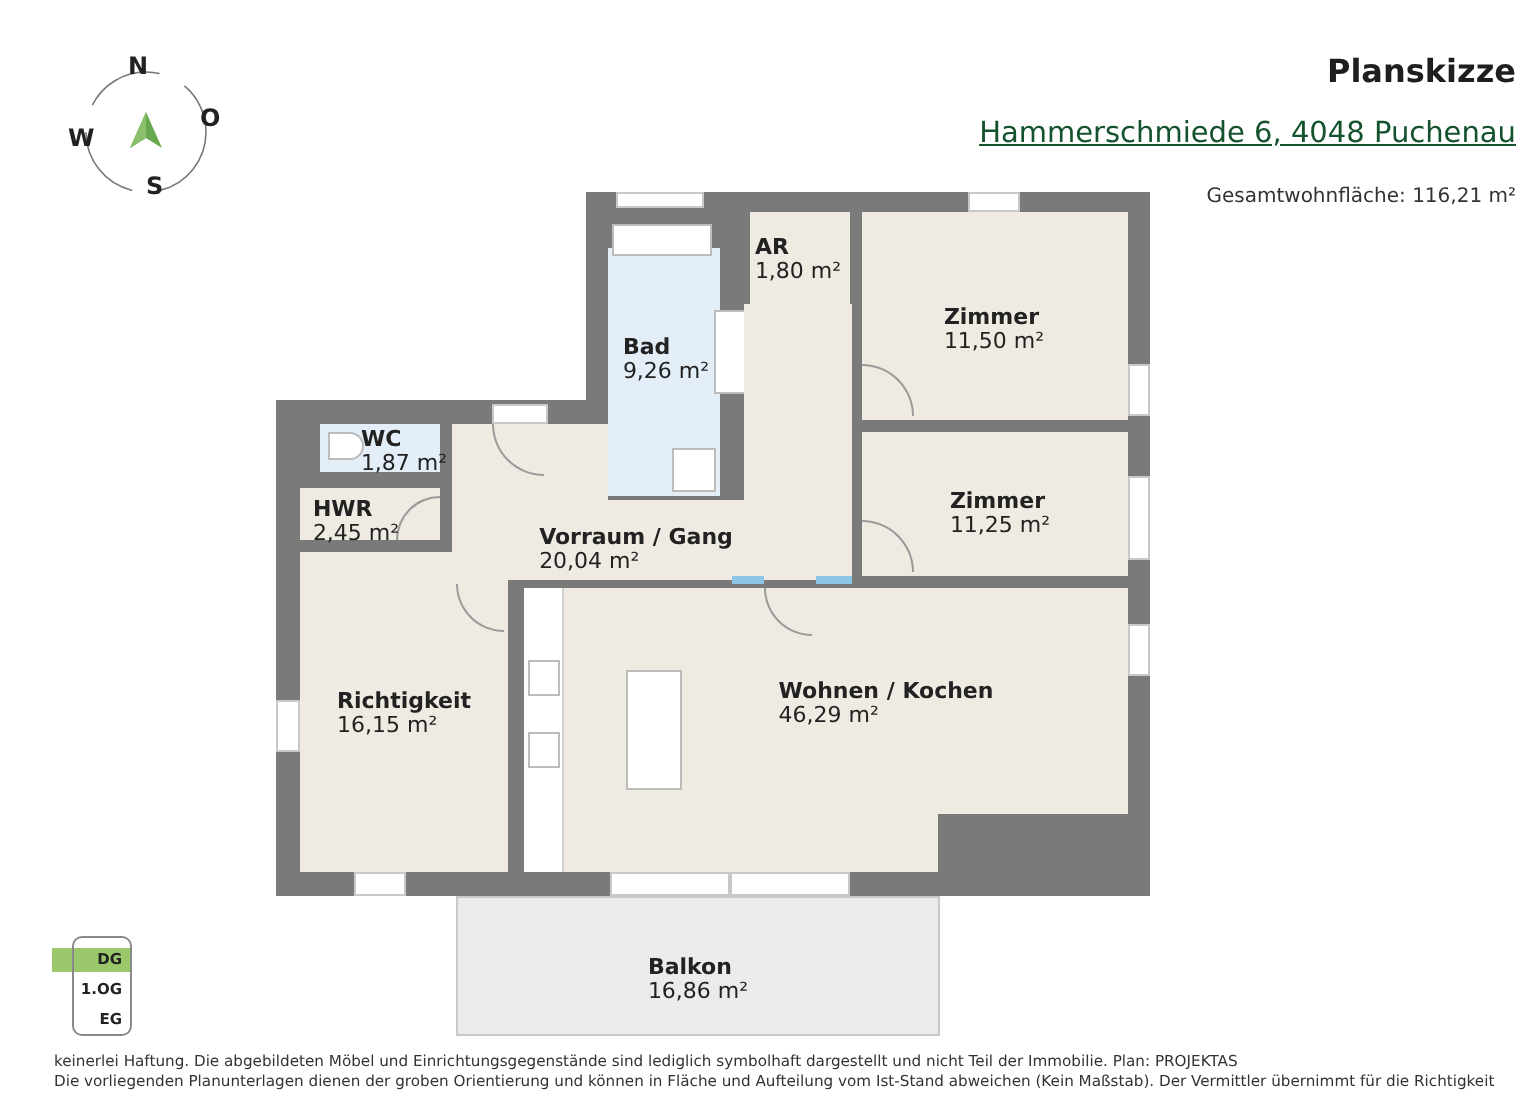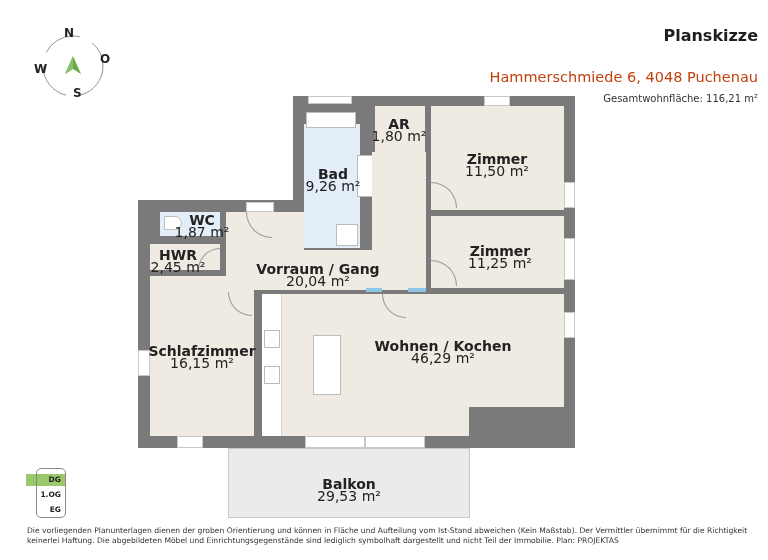--- a/index.html
+++ b/index.html
@@ -2,29 +2,29 @@
 <html><head>
 <meta charset="utf-8">
 <style>
   html, body { margin:0; padding:0; }
   body { width:768px; height:560px; background:#ffffff; position:relative; overflow:hidden;
          font-family:"DejaVu Sans", sans-serif; color:#222; }
   .abs { position:absolute; }
   .title-block { position:absolute; right:10px; top:26px; text-align:right; }
   .t1 { font-family:"DejaVu Sans", sans-serif; font-weight:bold; font-size:16px; color:#1e1e1e; line-height:20px; }
   .t2 { font-family:"DejaVu Sans", sans-serif; font-weight:bold; font-size:16px; color:#1e1e1e; line-height:20px; }
-  .t3 { font-family:"DejaVu Sans", sans-serif; font-size:14.5px; color:#c2410c; line-height:22px; margin-top:20px; }
+  .t3 { font-family:"DejaVu Sans", sans-serif; font-size:14.5px; color:#14532d; line-height:22px; margin-top:10px;text-decoration:underline; }
   .t4 { position:absolute; right:10px; top:93px; font-size:10px; color:#333; }
   .wall { position:absolute; background:#7a7a7a; }
   .room { position:absolute; background:#efebe3; }
   .room.blue { background:#e3eef8; }
   .room.balc { background:#ebebeb; border:1px solid #c8c8c8; box-sizing:border-box; }
   .win { position:absolute; background:#ffffff; border:1px solid #c8c8c8; box-sizing:border-box; }
   .glass { position:absolute; background:#8ec6e6; }
-  .label { position:absolute; text-align:center; font-size:14px; line-height:12px; color:#222; transform:translateX(-50%); white-space:nowrap; }
+  .label { position:absolute; font-size:11px; line-height:12px; color:#222; transform:translateX(-50%); white-space:nowrap; }
   .label b { font-weight:bold; display:block; }
   .door { position:absolute; border:1px solid #9a9a9a; box-sizing:border-box; }
   .fixture { position:absolute; background:#fff; border:1px solid #bcbcbc; box-sizing:border-box; }
   .compass { position:absolute; left:30px; top:28px; width:86px; height:76px; }
   .floor-sel { position:absolute; left:36px; top:468px; width:30px; height:50px; border:1px solid #8a8a8a; border-radius:5px; box-sizing:border-box; }
   .floor-item { position:absolute; right:4px; font-size:7.5px; font-weight:bold; color:#222; }
   .floor-hl { position:absolute; left:26px; top:474px; width:40px; height:12px; background:#9cc86c; }
   .disclaimer { position:absolute; left:27px; top:526px; width:740px; font-size:7.6px; line-height:10px; color:#333; }
 </style>
 </head>
@@ -90,41 +90,41 @@
   <div class="label" style="left:202px;top:214px;"><b>WC</b><span>1,87 m²</span></div>
 
   <div class="room" style="left:150px;top:244px;width:70px;height:26px;"></div>
   <div class="door" style="left:198px;top:248px;width:22px;height:22px;border-radius:22px 0 0 0;border-right:none;border-bottom:none;"></div>
   <div class="label" style="left:178px;top:249px;"><b>HWR</b><span>2,45 m²</span></div>
 
   <div class="room" style="left:150px;top:276px;width:104px;height:160px;"></div>
   <div class="win" style="left:138px;top:350px;width:12px;height:26px;"></div>
   <div class="win" style="left:177px;top:436px;width:26px;height:12px;"></div>
   <div class="door" style="left:228px;top:292px;width:24px;height:24px;border-radius:0 0 0 24px;border-right:none;border-top:none;"></div>
-  <div class="label" style="left:202px;top:345px;"><b>Schlafzimmer</b><span>16,15 m²</span></div>
+  <div class="label" style="left:202px;top:345px;"><b>Richtigkeit</b><span>16,15 m²</span></div>
 
   <div class="room" style="left:262px;top:294px;width:302px;height:142px;"></div>
   <div class="wall" style="left:469px;top:407px;width:106px;height:41px;"></div>
   <div class="fixture" style="left:262px;top:294px;width:20px;height:142px;border:none;border-right:1px solid #d0d0d0;"></div>
   <div class="fixture" style="left:264px;top:330px;width:16px;height:18px;"></div>
   <div class="fixture" style="left:264px;top:366px;width:16px;height:18px;"></div>
   <div class="fixture" style="left:313px;top:335px;width:28px;height:60px;"></div>
   <div class="win" style="left:564px;top:312px;width:11px;height:26px;"></div>
   <div class="win" style="left:305px;top:436px;width:60px;height:12px;"></div>
   <div class="win" style="left:365px;top:436px;width:60px;height:12px;"></div>
   <div class="door" style="left:382px;top:294px;width:24px;height:24px;border-radius:0 0 0 24px;border-right:none;border-top:none;"></div>
   <div class="label" style="left:443px;top:340px;"><b>Wohnen / Kochen</b><span>46,29 m²</span></div>
 
   <div class="room balc" style="left:228px;top:448px;width:242px;height:70px;"></div>
-  <div class="label" style="left:349px;top:478px;"><b>Balkon</b><span>29,53 m²</span></div>
+  <div class="label" style="left:349px;top:478px;"><b>Balkon</b><span>16,86 m²</span></div>
 </div>
 
 <div class="floor-hl"></div>
 <div class="floor-sel">
   <span class="floor-item" style="top:6px;">DG</span>
   <span class="floor-item" style="top:21px;">1.OG</span>
   <span class="floor-item" style="top:36px;text-align:center;">EG</span>
 </div>
 
 <div class="disclaimer">
+  <div>keinerlei Haftung. Die abgebildeten Möbel und Einrichtungsgegenstände sind lediglich symbolhaft dargestellt und nicht Teil der Immobilie. Plan: PROJEKTAS</div>
   <div>Die vorliegenden Planunterlagen dienen der groben Orientierung und können in Fläche und Aufteilung vom Ist-Stand abweichen (Kein Maßstab). Der Vermittler übernimmt für die Richtigkeit</div>
-  <div>keinerlei Haftung. Die abgebildeten Möbel und Einrichtungsgegenstände sind lediglich symbolhaft dargestellt und nicht Teil der Immobilie. Plan: PROJEKTAS</div>
 </div>
 
 </body></html>

